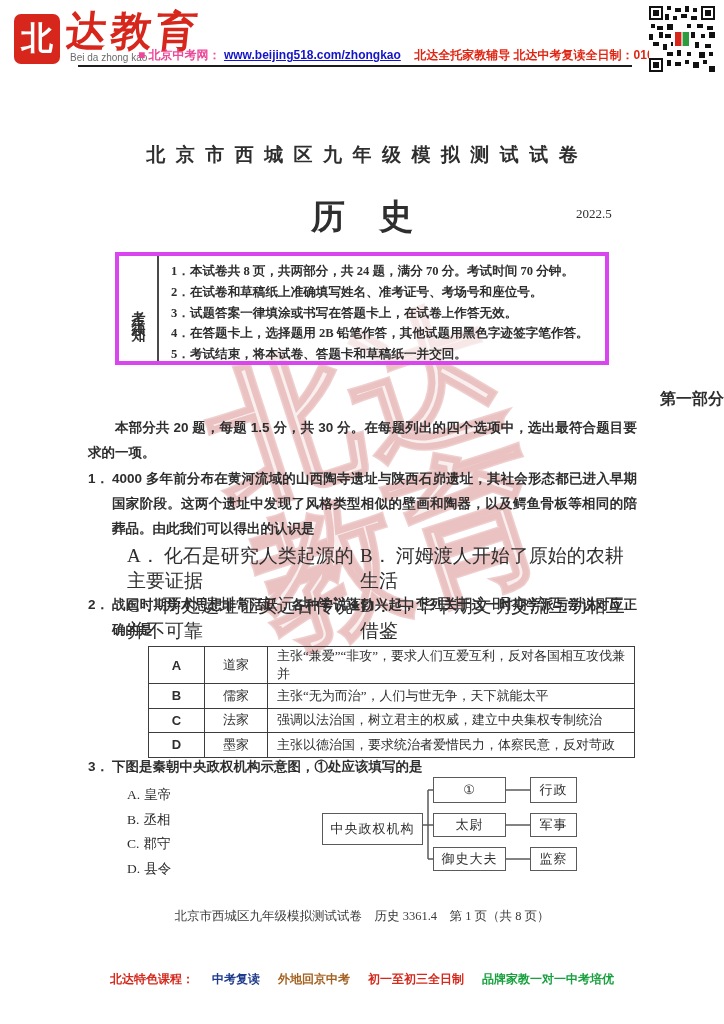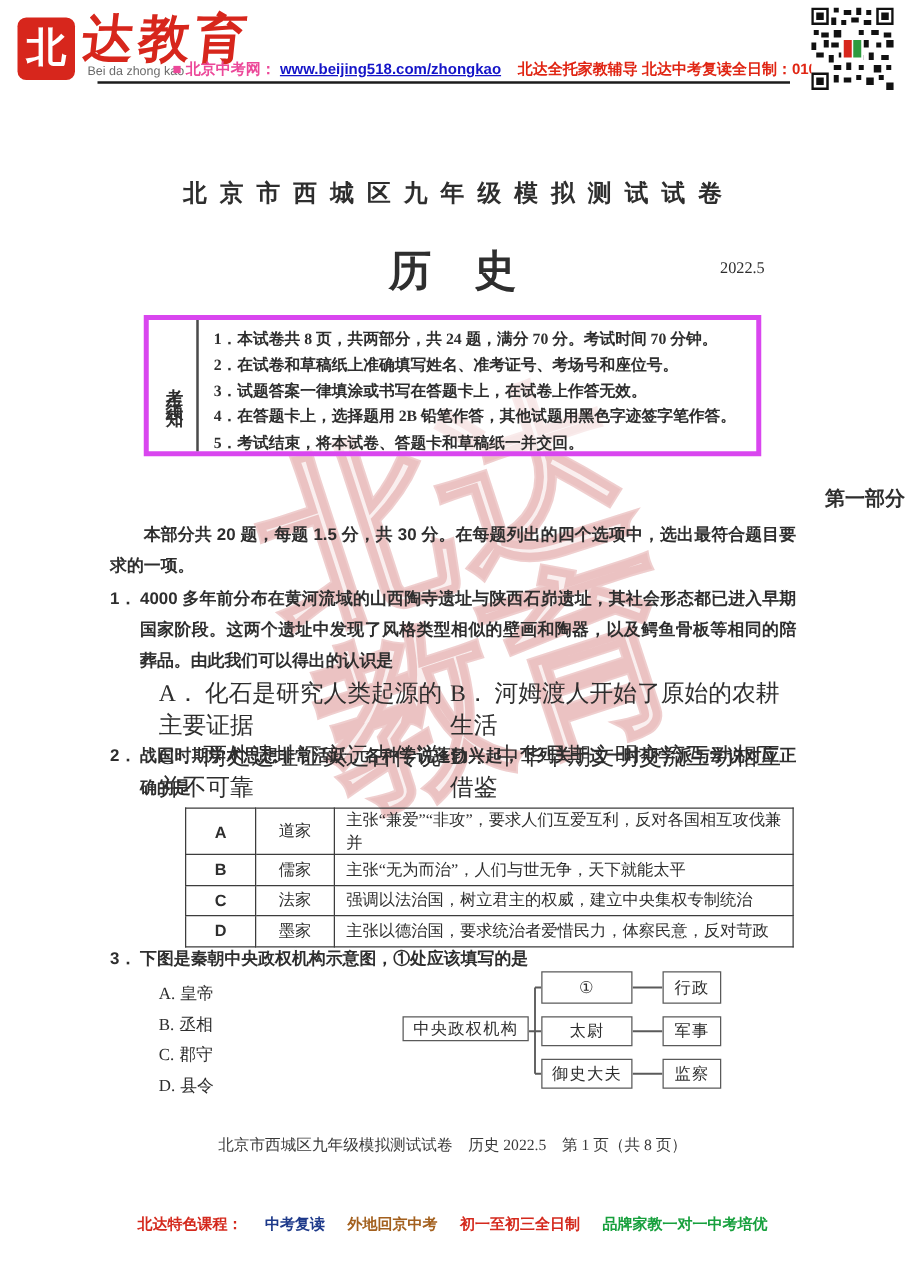--- a/index.html
+++ b/index.html
@@ -59,21 +59,21 @@
   .q2-table{position:absolute;left:60px;top:54px;border-collapse:collapse;table-layout:fixed;width:487px;font-size:13px;}
   .q2-table td{border:1.5px solid #3d3d3d;height:23.5px;padding:0;}
   .t-key{width:55px;text-align:center;font-family:"Liberation Sans",sans-serif;font-weight:700;}
   .t-school{width:62px;text-align:center;}
   .t-desc{padding-left:9px !important;}
   
   .diagram{position:absolute;left:300px;top:772px;width:350px;height:105px;}
   .dlines{position:absolute;left:0;top:0;width:350px;height:105px;}
   .dbox{position:absolute;border:1.5px solid #5a5a5a;display:flex;align-items:center;justify-content:center;
     font-size:13px;letter-spacing:1px;box-sizing:border-box;background:#fff;}
-  .droot{left:22px;top:41px;width:101px;height:20px;}
+  .droot{left:22px;top:41px;width:101px;height:32px;}
   .dm{left:133px;width:73px;}
   .dr{left:230px;width:47px;}
   .row1{top:5px;height:26px;}
   .row2{top:41px;height:24px;}
   .row3{top:75px;height:24px;}
   
   .page-footer{position:absolute;left:0;top:908px;width:100%;text-align:center;font-size:12.5px;color:#3a3a3a;}
   .promo{position:absolute;left:0;top:971px;width:100%;text-align:center;font-size:12px;font-weight:700;font-family:"Liberation Sans",sans-serif;white-space:nowrap;}
   .promo span{margin:0 9px;}
 </style>
@@ -247,20 +247,20 @@
       </svg>
       <div class="dbox droot">中央政权机构</div>
       <div class="dbox dm row1">①</div>
       <div class="dbox dm row2">太尉</div>
       <div class="dbox dm row3">御史大夫</div>
       <div class="dbox dr row1">行政</div>
       <div class="dbox dr row2">军事</div>
       <div class="dbox dr row3">监察</div>
     </div>
 
-    <div class="page-footer">北京市西城区九年级模拟测试试卷　历史 2022.5　第 1 页（共 8 页）</div>
+    <div class="page-footer">北京市西城区九年级模拟测试试卷　历史 3361.4　第 1 页（共 8 页）</div>
 
     <div class="promo">
       <span style="color: rgb(212, 41, 29);">北达特色课程：</span><span style="color: rgb(30, 58, 138);">中考复读</span><span style="color: rgb(163, 96, 30);">外地回京中考</span><span style="color: rgb(212, 41, 29);">初一至初三全日制</span><span style="color: rgb(23, 160, 61);">品牌家教一对一中考培优</span>
     </div>
 
   </div>
 </div>
 
 </body></html>

